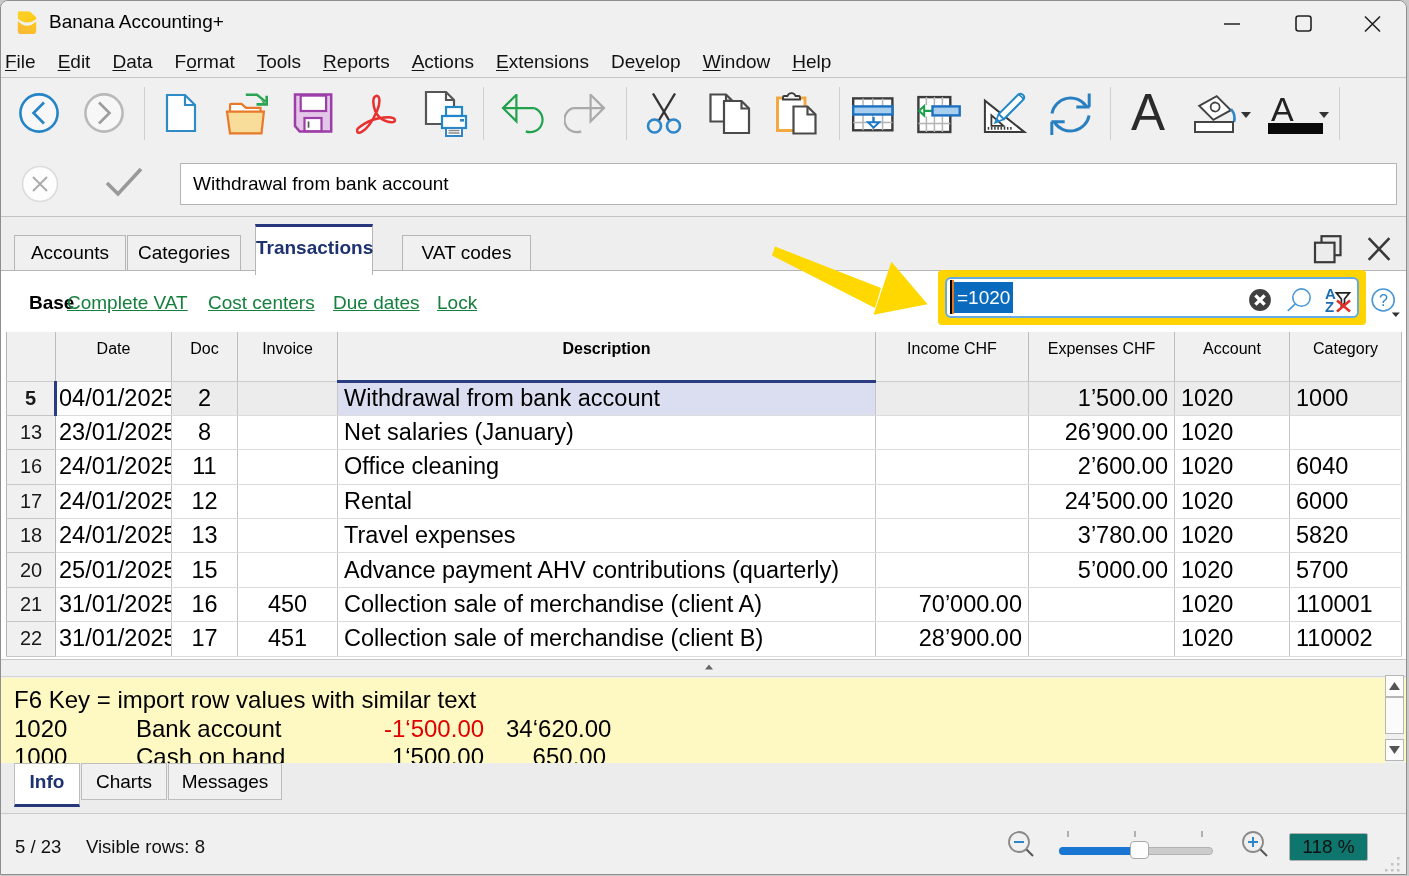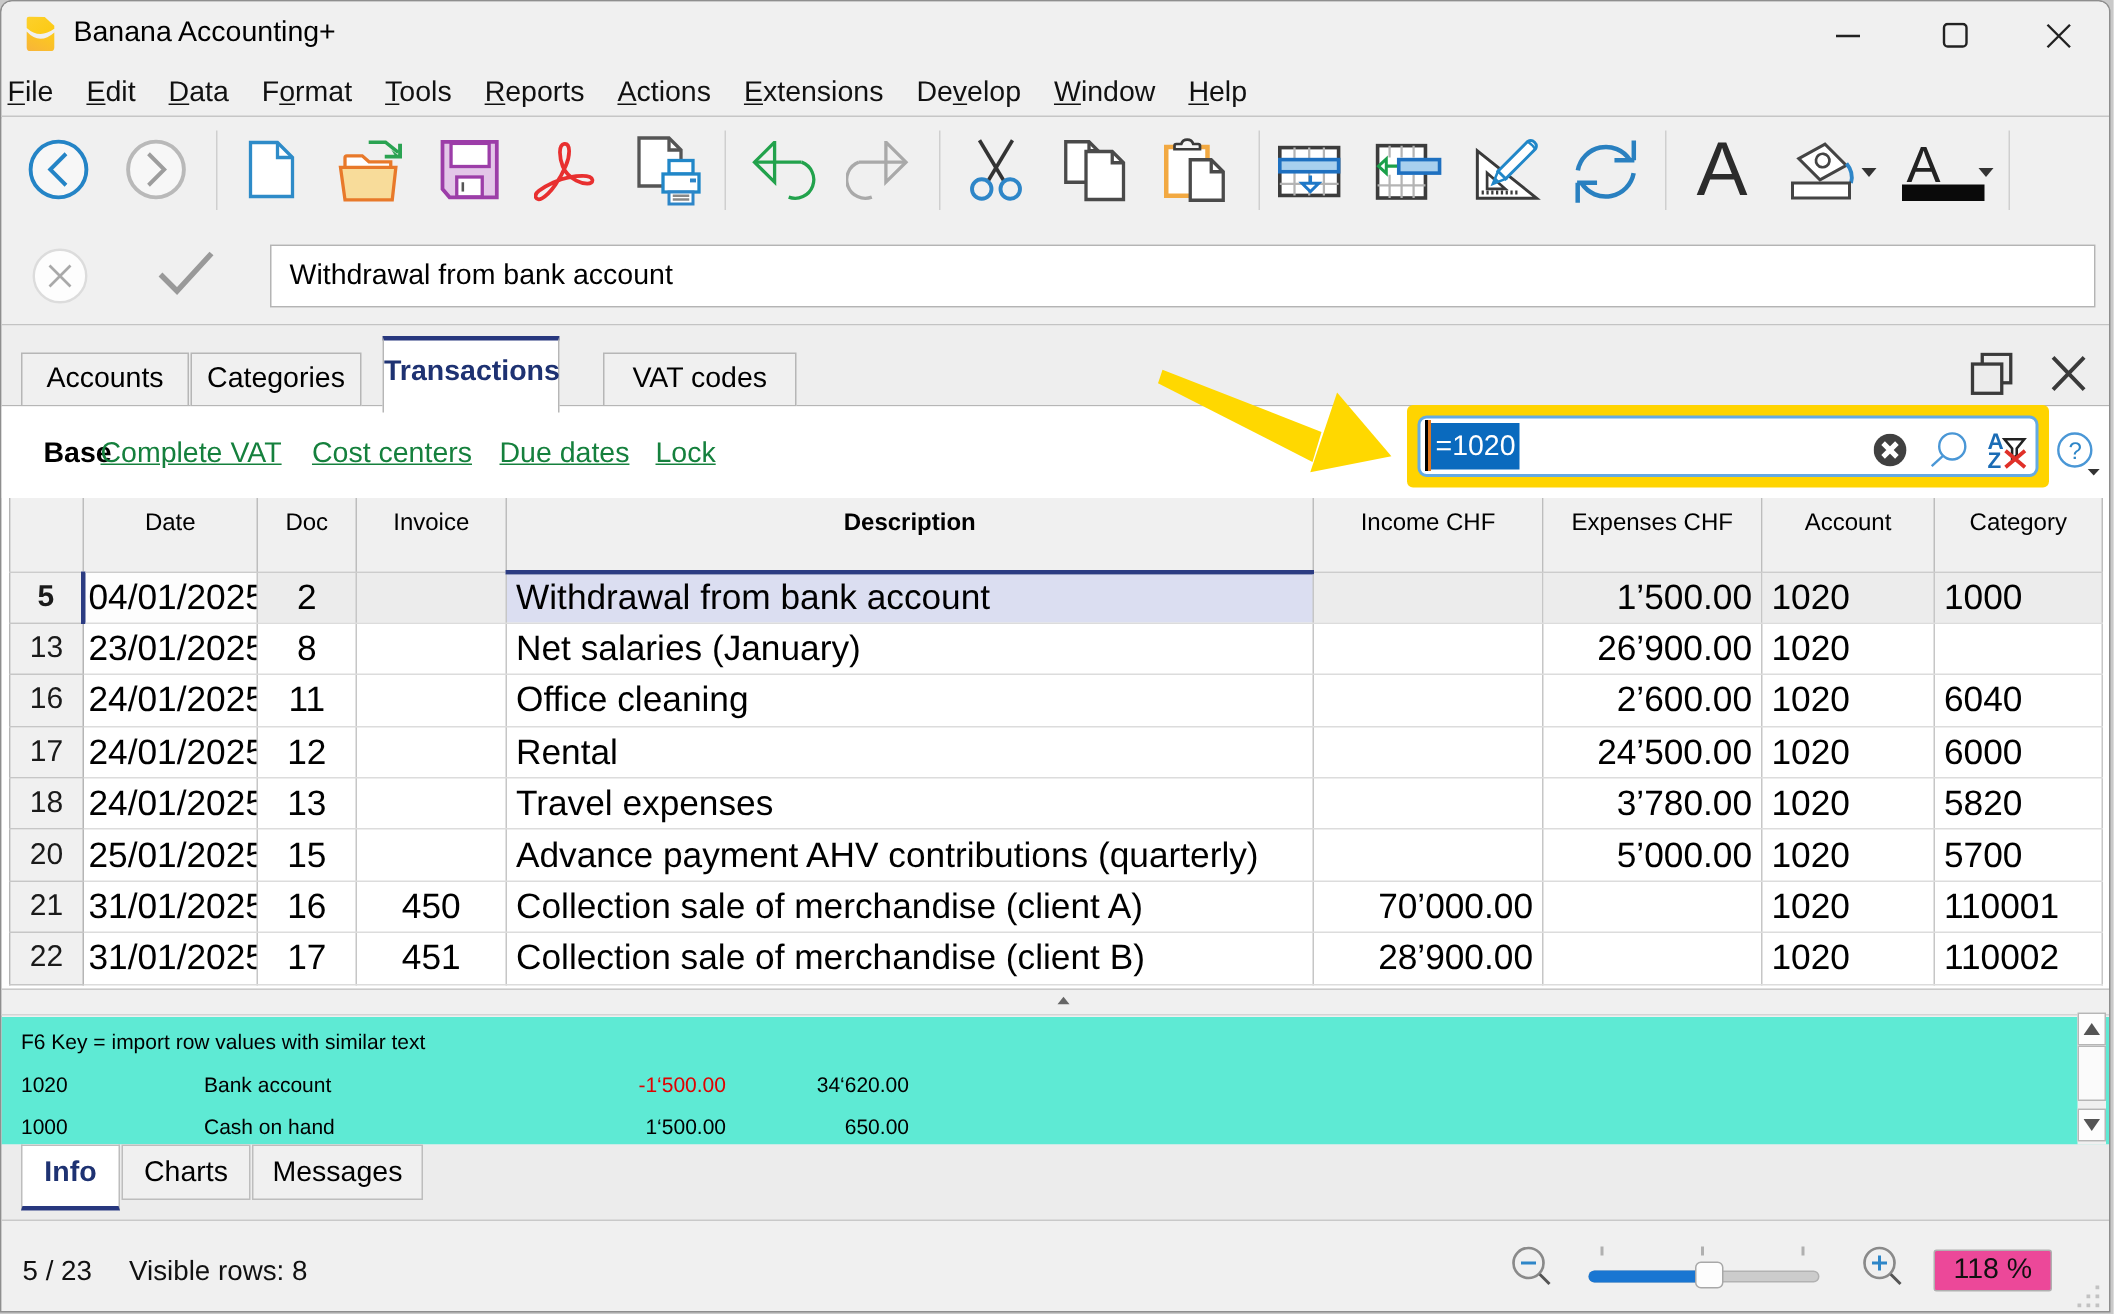--- a/index.html
+++ b/index.html
@@ -48,21 +48,21 @@
 #table td.ctr { text-align:center; }
 #table tr.sel td { background:#ececec; }
 #table tr.sel td.gut { background:#f0f0f0; font-weight:bold; }
 #table tr.sel td.datec { background:#fdfdfd; padding-left:2px; border-left:3px solid #2c3c82; }
 #table td.dt { padding-left:3px; padding-right:0; }
 #table tr.sel td.desc { background:#dbdef1; }
 
 #splitter { position:absolute; left:0; top:658px; width:100%; height:18px; background:#f0f0f0;
   border-top:1px solid #c9c9c9; border-bottom:1px solid #d4d4d4; }
 
-#info { position:absolute; left:0; top:677px; width:100%; height:85px; background:#5eead4; font-size:14px; }
+#info { position:absolute; left:0; top:677px; width:100%; height:85px; background:#fef9c3; font-size:24px; }
 
 #btabs { position:absolute; left:0; top:762px; width:100%; height:51px; background:#ececec;
   border-bottom:1px solid #c9c9c9; }
 .btab { position:absolute; top:0px; height:37px; background:#f0f0f0; border:1px solid #bdbdbd;
   font-size:19px; text-align:center; line-height:35px; }
 
 #statusbar { position:absolute; left:0; top:813px; width:100%; height:62px; background:#f0f0f0;
   font-size:18.5px; color:#111; }
 </style>
 </head>
@@ -495,21 +495,21 @@
     <div class="abs" style="left:1200px; top:17px; width:2px; height:6px; background:#b0b0b0;"></div>
     <div class="abs" style="left:1058px; top:33px; width:154px; height:8px; background:#cccccc; border:1px solid #b2b2b2; border-radius:4px;"></div>
     <div class="abs" style="left:1058px; top:33px; width:78px; height:8px; background:#1976d2; border-radius:4px;"></div>
     <div class="abs" style="left:1129px; top:27px; width:19px; height:18px; background:#fdfdfd; border:1px solid #a8a8a8; border-radius:4px;"></div>
     <svg class="abs" style="left:1239px; top:16px;" width="30" height="30" viewBox="0 0 30 30">
       <circle cx="13" cy="12" r="10" fill="none" stroke="#8a8a8a" stroke-width="1.8"></circle>
       <line x1="8" y1="12" x2="18" y2="12" stroke="#2e86c8" stroke-width="2"></line>
       <line x1="13" y1="7" x2="13" y2="17" stroke="#2e86c8" stroke-width="2"></line>
       <line x1="20.5" y1="19.5" x2="27" y2="26" stroke="#555" stroke-width="2"></line>
     </svg>
-    <div class="abs" style="left:1288px; top:19px; width:79px; height:28px; background:#ec4899; border:1px solid #b0b0b0; border-radius:2px; text-align:center; line-height:26px; font-size:19px;">118 %</div>
+    <div class="abs" style="left:1288px; top:19px; width:79px; height:28px; background:#0f766e; border:1px solid #b0b0b0; border-radius:2px; text-align:center; line-height:26px; font-size:19px;">118 %</div>
     <svg class="abs" style="left:1383px; top:42px;" width="18" height="18" viewBox="0 0 18 18">
       <g fill="#c2c2c2">
           <rect x="13" y="1" width="2.5" height="2.5"></rect>
           <rect x="13" y="7" width="2.5" height="2.5"></rect>
           <rect x="7" y="7" width="2.5" height="2.5"></rect>
           <rect x="13" y="13" width="2.5" height="2.5"></rect>
           <rect x="7" y="13" width="2.5" height="2.5"></rect>
           <rect x="1" y="13" width="2.5" height="2.5"></rect>
         </g>
     </svg>

